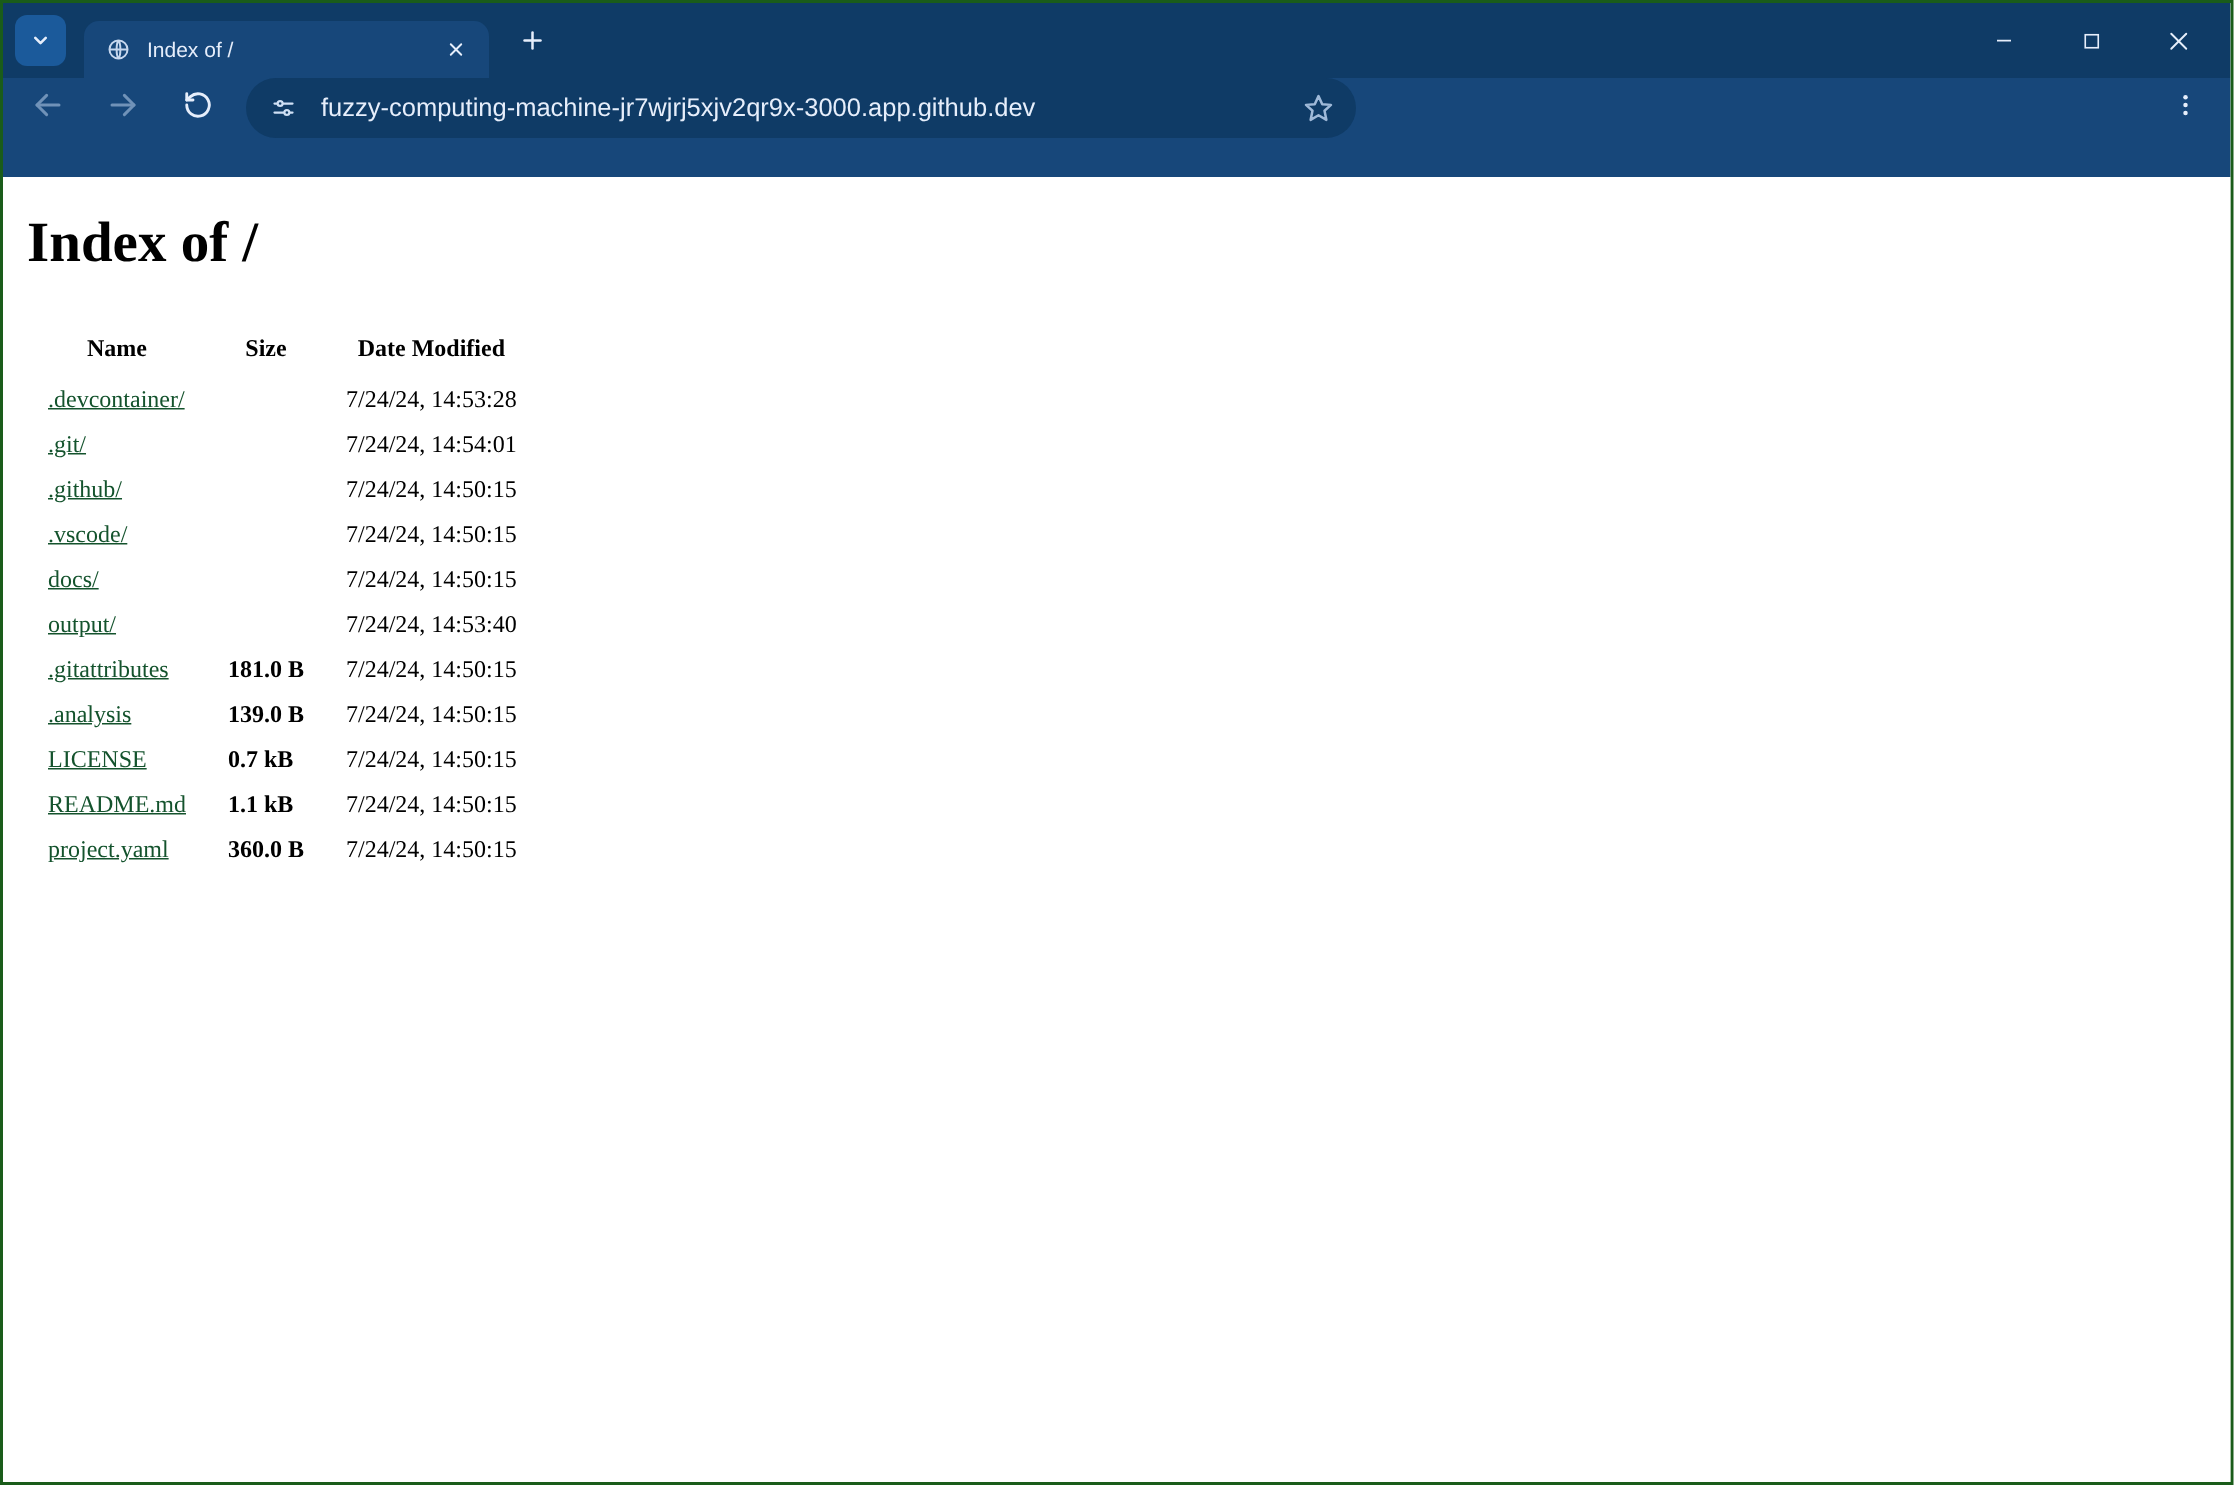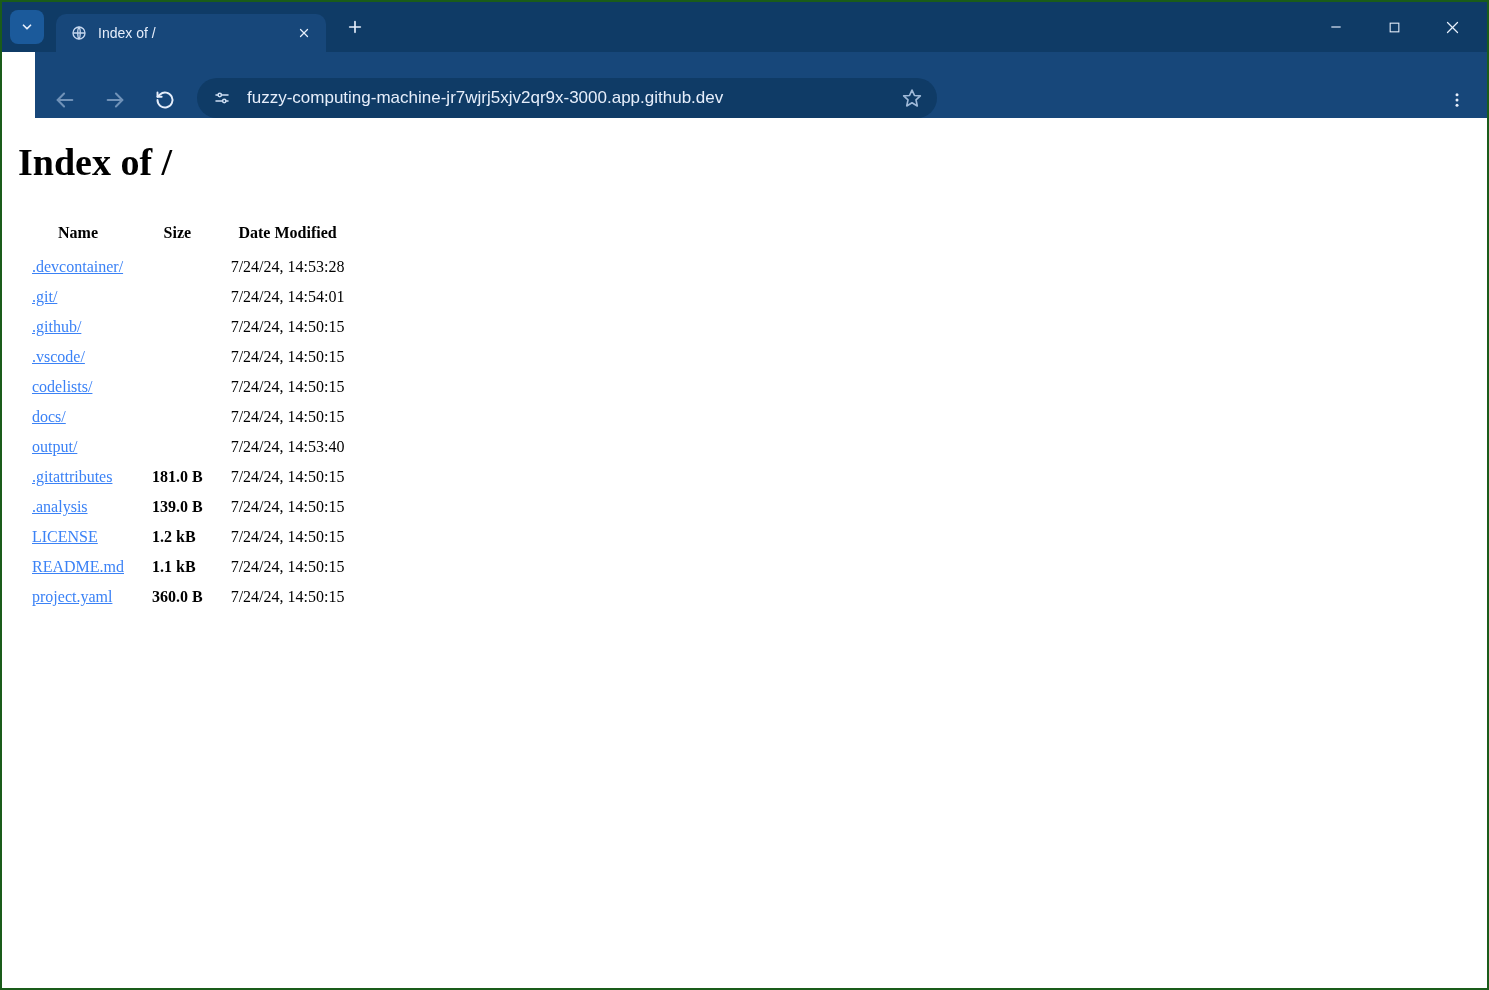--- a/index.html
+++ b/index.html
@@ -11,37 +11,37 @@
   .tab-dropdown { width: 34px; height: 34px; background: #1b5a9b; border-radius: 8px; display: flex; align-items: center; justify-content: center; margin-right: 12px; cursor: pointer; }
   .tab { background: #17477a; height: 38px; border-radius: 10px 10px 0 0; display: flex; align-items: center; padding: 0 12px 0 14px; min-width: 270px; margin-top: 12px; align-self: flex-end; color: #e6eefb; font-size: 14px; }
   .tab .favicon { width: 18px; height: 18px; margin-right: 10px; display:flex; align-items:center; justify-content:center; }
   .tab .title { flex: 1; white-space: nowrap; overflow: hidden; text-overflow: ellipsis; }
   .tab .close { width: 20px; height: 20px; display:flex; align-items:center; justify-content:center; border-radius:50%; cursor:pointer; color:#e6eefb; }
   .newtab { width: 30px; height: 30px; display:flex; align-items:center; justify-content:center; margin-left: 14px; color:#cfe0f5; cursor:pointer; border-radius: 6px; }
   .win-controls { margin-left: auto; display:flex; gap: 28px; padding-right: 12px; color:#e6eefb; }
   .win-btn { width: 30px; height: 30px; display:flex; align-items:center; justify-content:center; cursor:pointer; }
 
   
-  .toolbar { background: #17477a; height: 66px; display:flex; align-items:flex-end; padding: 0 12px; gap: 14px; margin-left: 33px; }
+  .toolbar { background: #17477a; height: 66px; display:flex; align-items:flex-start; padding: 0 12px; gap: 14px; }
   .nav-btn { width: 36px; height: 36px; display:flex; align-items:center; justify-content:center; color:#b9d0eb; border-radius: 50%; cursor:pointer; }
   .nav-btn.disabled { opacity: .55; cursor: default; }
   .omnibox { flex: 0 0 740px; height: 40px; background:#0f3b66; border-radius: 22px; display:flex; align-items:center; padding: 0 14px; color:#e6eefb; font-size: 17px; }
   .omnibox .site-chip { width: 22px; height: 22px; display:flex; align-items:center; justify-content:center; margin-right: 14px; color:#cfe0f5; }
   .omnibox .url { flex:1; white-space:nowrap; overflow:hidden; text-overflow:ellipsis; border:none; background:transparent; color:#e6eefb; font-size:17px; outline:none; font-family:inherit; }
   .omnibox .star { width:22px; height:22px; display:flex; align-items:center; justify-content:center; color:#9fb9d8; cursor:pointer; margin-left: 10px; }
   .spacer { flex: 1; }
   .kebab { width:36px; height:36px; display:flex; align-items:center; justify-content:center; color:#e6eefb; cursor:pointer; border-radius:50%; }
 
   
   .content { flex:1; background:#fff; padding: 22px 16px; overflow:auto; font-family: "Times New Roman", Times, serif; color:#000; }
   .content h1 { font-size: 38px; font-weight: bold; margin-bottom: 34px; }
   .listing { border-collapse: collapse; font-size: 16px; }
   .listing th { font-weight: bold; text-align: center; padding: 6px 14px 10px 14px; }
   .listing td { padding: 6px 14px; vertical-align: baseline; white-space: nowrap; }
-  .listing td.name a { color: #3b82f6; cursor:pointer; }
+  .listing td.name a { color: #14532d; cursor:pointer; }
   .listing td.size { text-align: left; font-weight: bold; }
   .listing td.date { text-align: right; }
 
   svg { display:block; }
 </style>
 </head>
 <body>
 
 <div class="titlebar">
   <div class="tab-dropdown">
@@ -160,25 +160,20 @@
           <td class="name"><a href="#">.github/</a></td>
           <td class="size"></td>
           <td class="date">7/24/24, 14:50:15</td>
         </tr>
         <tr>
           <td class="name"><a href="#">.vscode/</a></td>
           <td class="size"></td>
           <td class="date">7/24/24, 14:50:15</td>
         </tr>
         <tr>
-          <td class="name"><a href="#">codelists/</a></td>
-          <td class="size"></td>
-          <td class="date">7/24/24, 14:50:15</td>
-        </tr>
-        <tr>
           <td class="name"><a href="#">docs/</a></td>
           <td class="size"></td>
           <td class="date">7/24/24, 14:50:15</td>
         </tr>
         <tr>
           <td class="name"><a href="#">output/</a></td>
           <td class="size"></td>
           <td class="date">7/24/24, 14:53:40</td>
         </tr>
         <tr>
@@ -186,21 +181,21 @@
           <td class="size">181.0 B</td>
           <td class="date">7/24/24, 14:50:15</td>
         </tr>
         <tr>
           <td class="name"><a href="#">.analysis</a></td>
           <td class="size">139.0 B</td>
           <td class="date">7/24/24, 14:50:15</td>
         </tr>
         <tr>
           <td class="name"><a href="#">LICENSE</a></td>
-          <td class="size">1.2 kB</td>
+          <td class="size">0.7 kB</td>
           <td class="date">7/24/24, 14:50:15</td>
         </tr>
         <tr>
           <td class="name"><a href="#">README.md</a></td>
           <td class="size">1.1 kB</td>
           <td class="date">7/24/24, 14:50:15</td>
         </tr>
         <tr>
           <td class="name"><a href="#">project.yaml</a></td>
           <td class="size">360.0 B</td>

